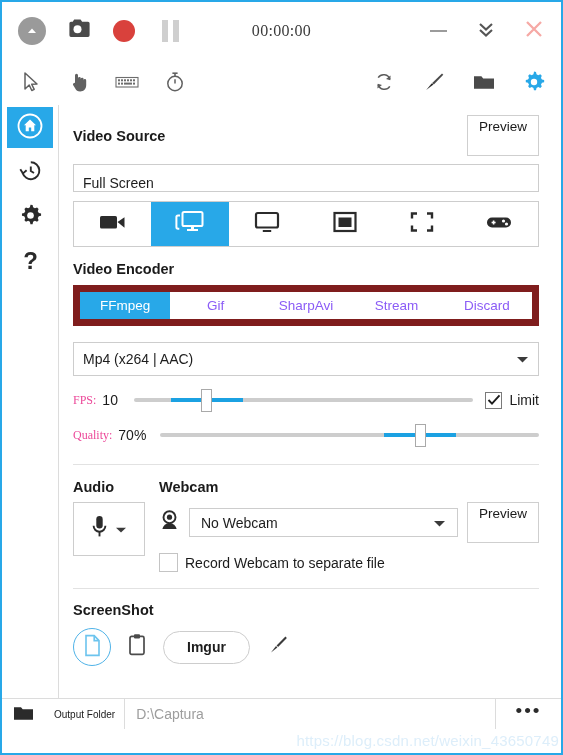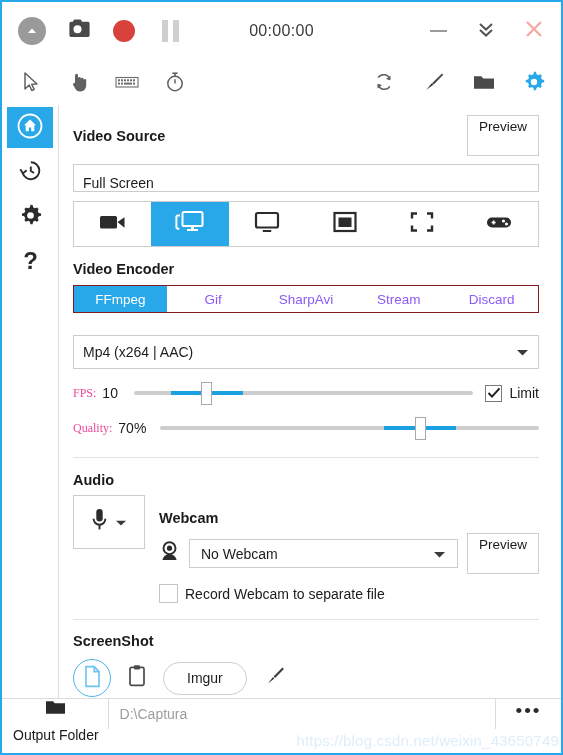--- a/index.html
+++ b/index.html
@@ -18,20 +18,21 @@
     overflow: hidden;
   }
 
   
   .titlebar {
     position: relative;
     height: 57px;
     display: flex;
     align-items: center;
     background: #ffffff;
+    font-family: Liberation Serif, serif;
   }
   .tb-btn {
     display: flex; align-items: center; justify-content: center;
     height: 57px; width: 46px;
     cursor: default;
   }
   .tb-left { display: flex; align-items: center; padding-left: 7px; }
   .circle-up {
     width: 28px; height: 28px; border-radius: 50%;
     background: #9a9a9a;
@@ -122,24 +123,24 @@
     height: 46px;
     display: flex;
   }
   .icon-cell {
     flex: 1;
     display: flex; align-items: center; justify-content: center;
   }
   .icon-cell.active { background: #28a8e8; }
 
   .seg-row {
-    border: 1px solid #7f1d1d;
-    height: 28px;
+    border: 7px solid #7f1d1d;
+    height: 41px;
     display: flex;
-    margin-bottom: 22px;
+    margin-bottom: 16px;
   }
   .seg {
     flex: 1;
     display: flex; align-items: center; justify-content: center;
     font-size: 13.5px; color: #8b5cf6;
   }
   .seg.active { background: #28a8e8; color: #ffffff; }
 
   .select {
     width: 100%;
@@ -198,31 +199,31 @@
   .divider { height: 1px; background: #e2e2e2; margin: 18px 0 0 0; }
 
   .av-row { display: flex; margin-top: 14px; }
   .audio-col { width: 86px; }
   .mic-box {
     margin-top: 7px;
     width: 72px; height: 54px;
     border: 1px solid #cdcdcd;
     display: flex; align-items: center; justify-content: center; gap: 7px;
   }
-  .webcam-col { flex: 1; margin-top: 38px; }
+  .webcam-col { flex: 1; }
   .webcam-line { display: flex; align-items: center; gap: 9px; margin-top: 7px; }
   .webcam-select {
     flex: 1;
     border: 1px solid #cdcdcd; height: 29px;
     display: flex; align-items: center; padding: 0 11px;
     font-size: 14px; color: #1d1d1d;
   }
   .webcam-select .caret { margin-left: auto; }
 
-  .shot-row { display: flex; align-items: center; gap: 16px; margin-top: 10px; }
+  .shot-row { display: flex; align-items: center; gap: 16px; margin-top: 10px; font-weight: bold; }
   .shot-circle {
     width: 38px; height: 38px; border-radius: 50%;
     border: 1.5px solid #4fb3e8;
     display: flex; align-items: center; justify-content: center;
   }
   .pill {
     border: 1px solid #cdcdcd;
     border-radius: 17px;
     height: 33px;
     padding: 0 23px;
@@ -231,24 +232,24 @@
   }
 
   
   .footer-bar {
     height: 31px;
     border-top: 1px solid #dcdcdc;
     display: flex; align-items: stretch;
     background: #fff;
   }
   .of-label {
-    display: flex; align-items: center; gap: 8px;
+    display: flex; align-items: center; gap: 20px;
     padding: 0 9px 0 11px;
     border-right: 1px solid #dcdcdc;
-    font-size: 14px; color: #1b1b1b; flex-direction: column;
+    font-size: 10px; color: #1b1b1b;
   }
   .of-path {
     flex: 1;
     display: flex; align-items: center;
     padding: 0 11px;
     font-size: 14px; color: #9d9d9d;
   }
   .of-more {
     width: 66px;
     border-left: 1px solid #dcdcdc;

